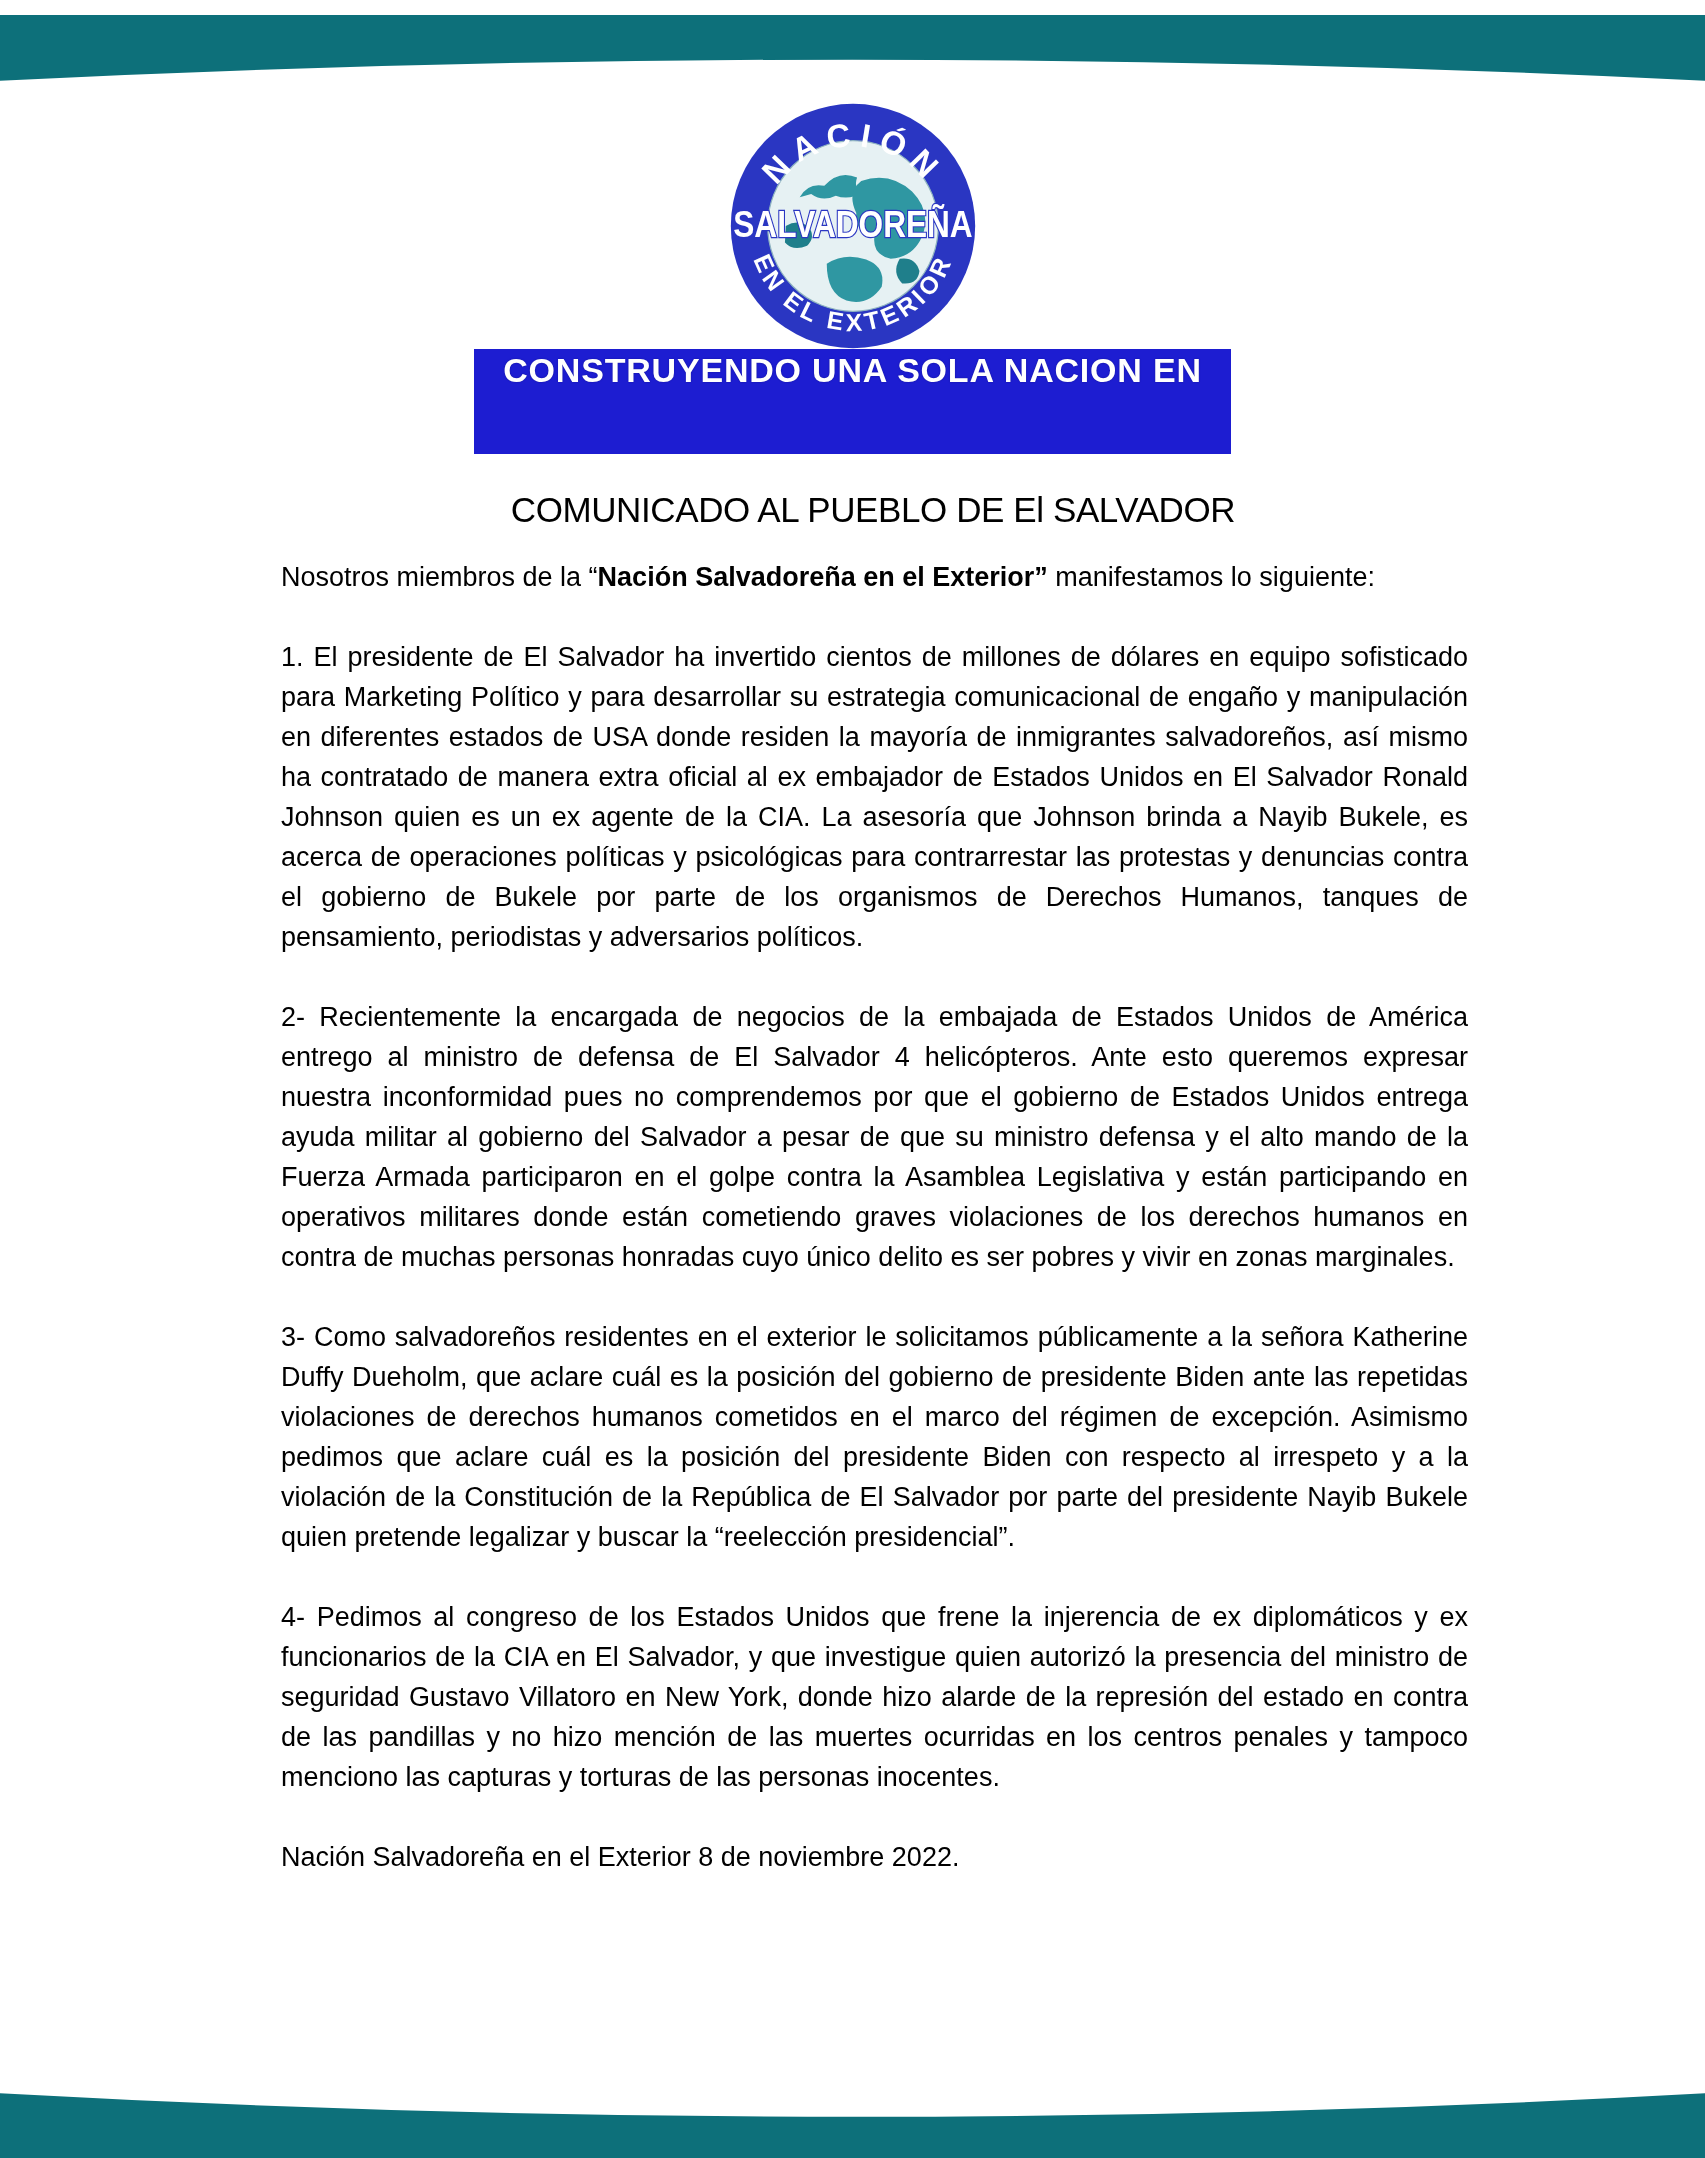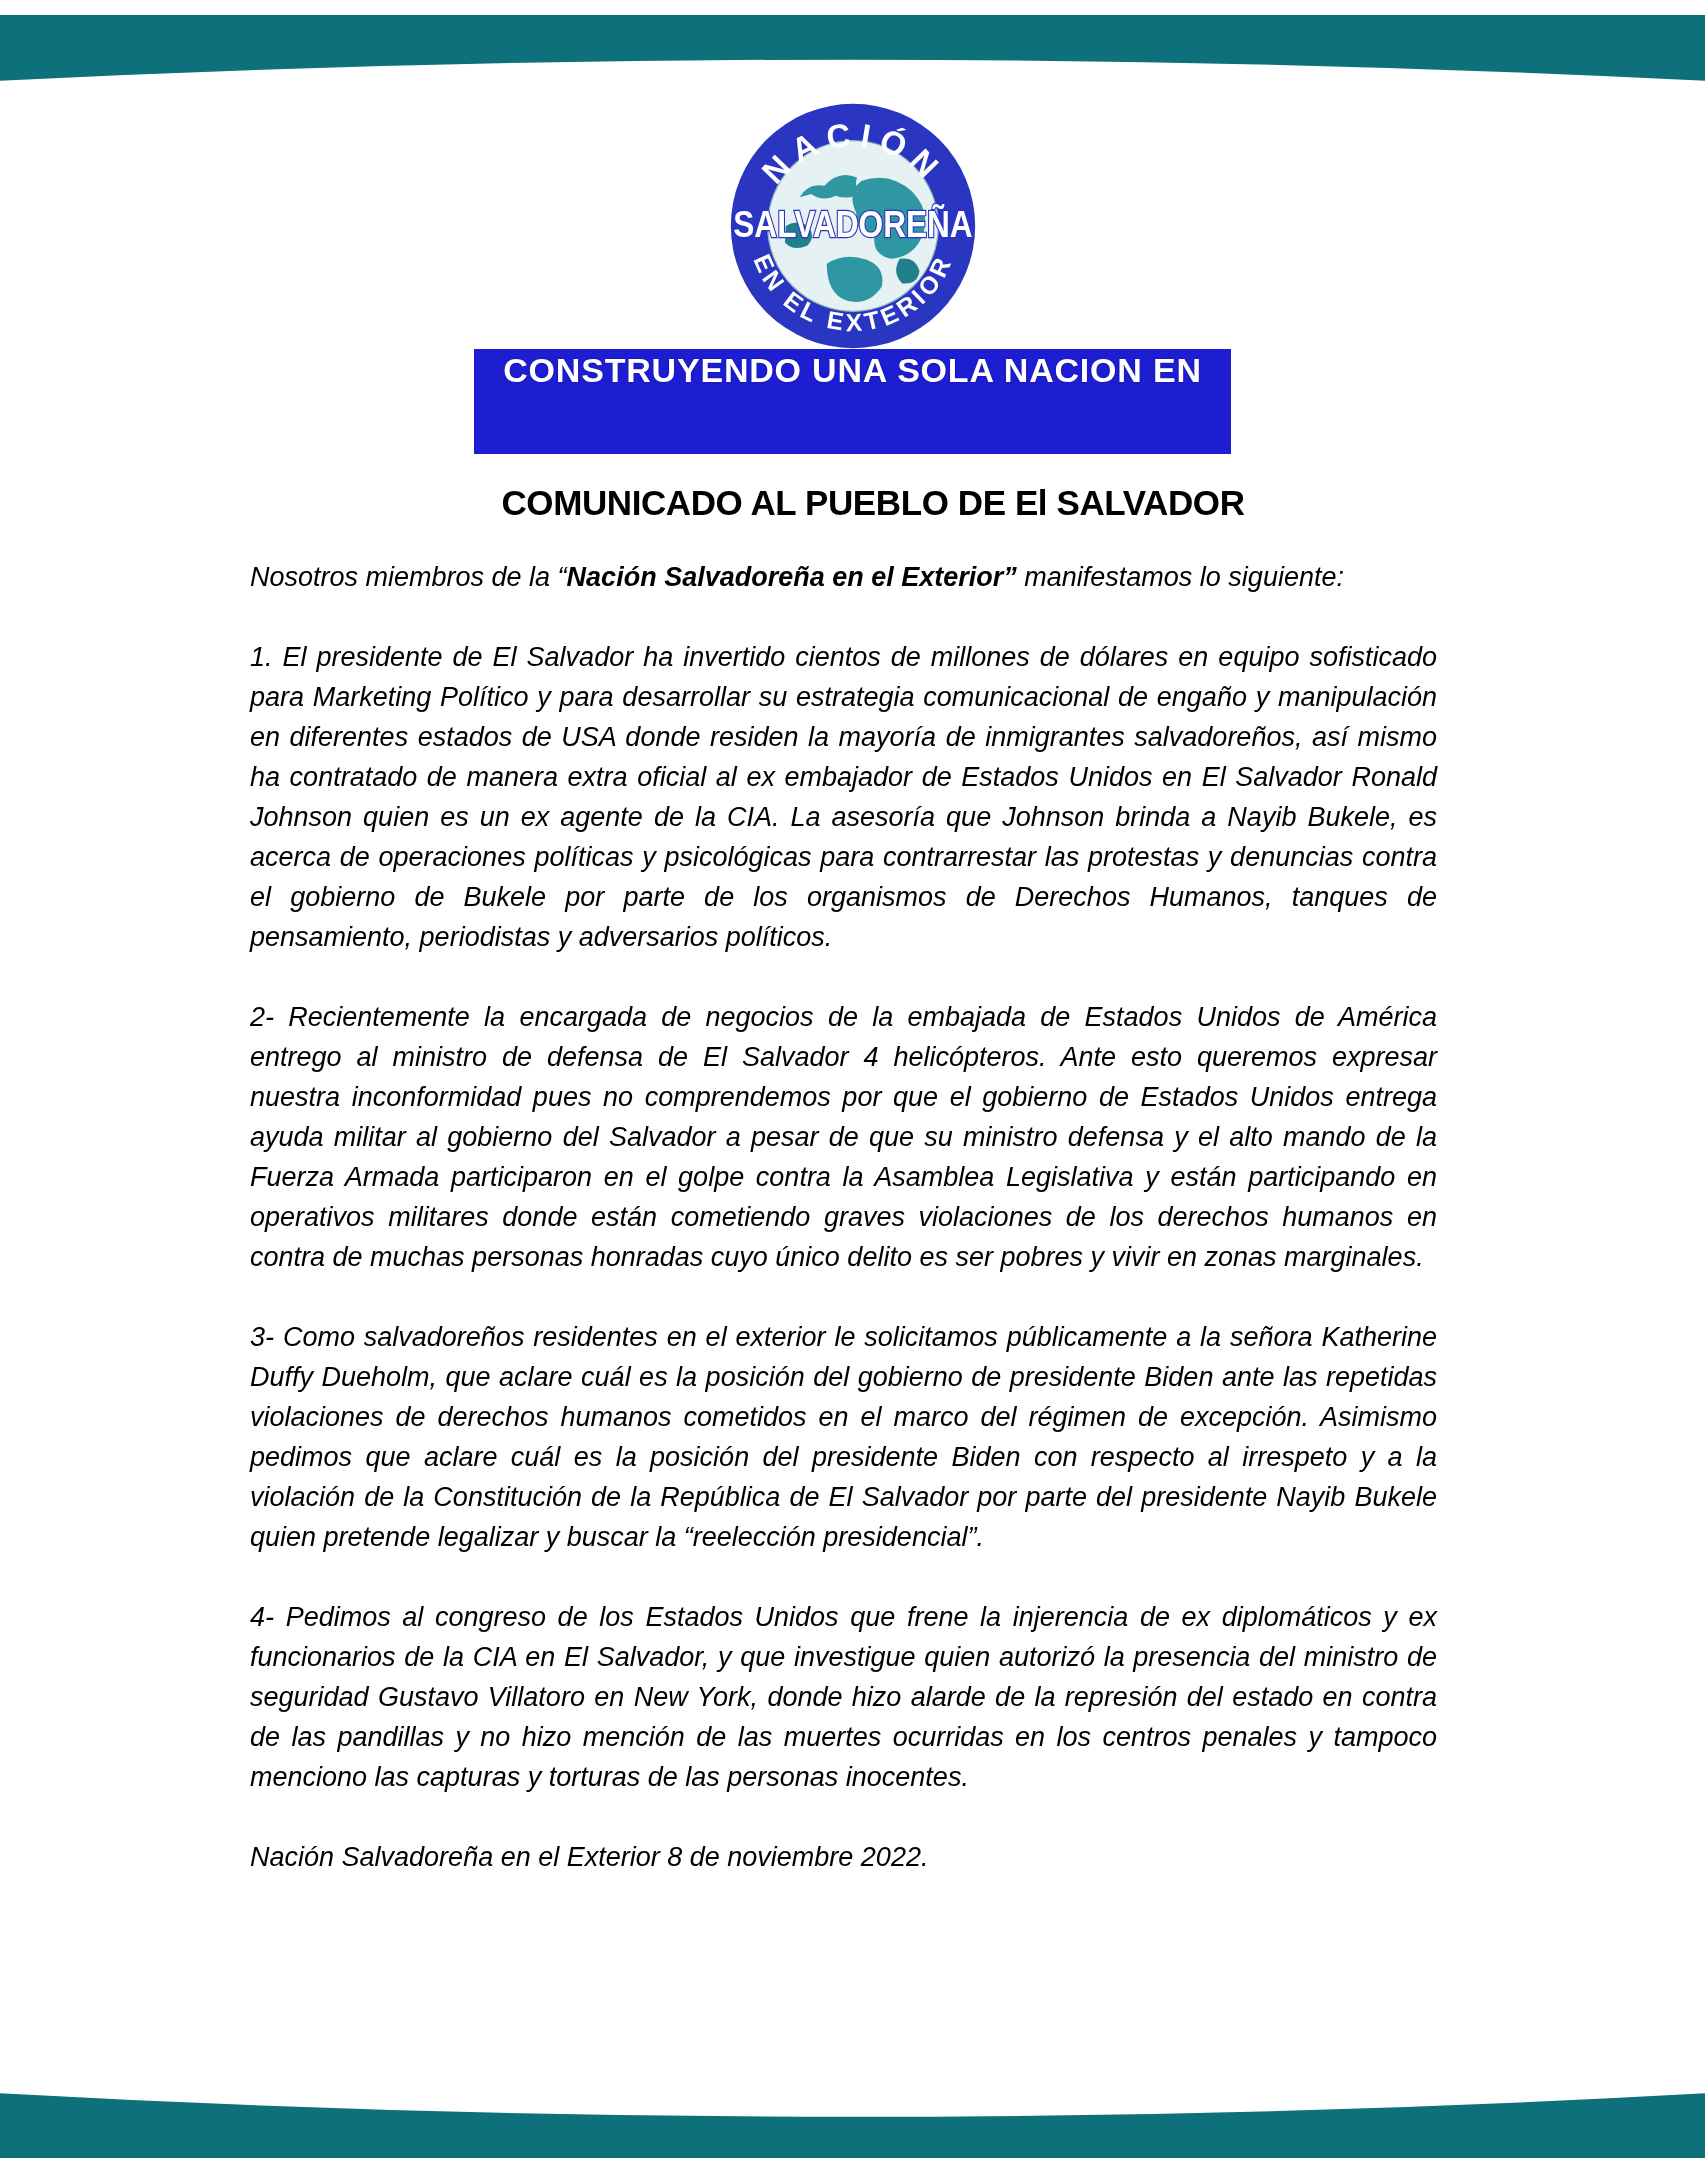--- a/index.html
+++ b/index.html
@@ -36,33 +36,32 @@
     color:#ffffff;
     font-weight:bold;
     font-size:34px;
     line-height:42px;
     letter-spacing:0.8px;
     white-space:nowrap;
     text-shadow:0 0 1.7px rgba(0,0,40,0.35);
   }
   .title {
     position:absolute; top:472px; left:0; right:0;
-    margin:11px;
+    margin:18px;
     text-align:center;
     font-size:35px;
-    font-weight:bold;
+    font-weight:normal;
     letter-spacing:-0.4px;
     padding-left:41px;
   }
   .bodytext {
-    position:absolute; top:557px; left:250px;
+    position:absolute; top:557px; left:281px;
     width:1187px;
     font-size:27px;
     line-height:40px;
-    font-style:italic;
   }
   .bodytext p { margin:0 0 40px 0; }
   .intro { text-align:left; }
   .para { text-align:justify; }
   .signature { text-align:left; margin:0; }
 </style>
 </head>
 <body>
 
 <div class="page">

